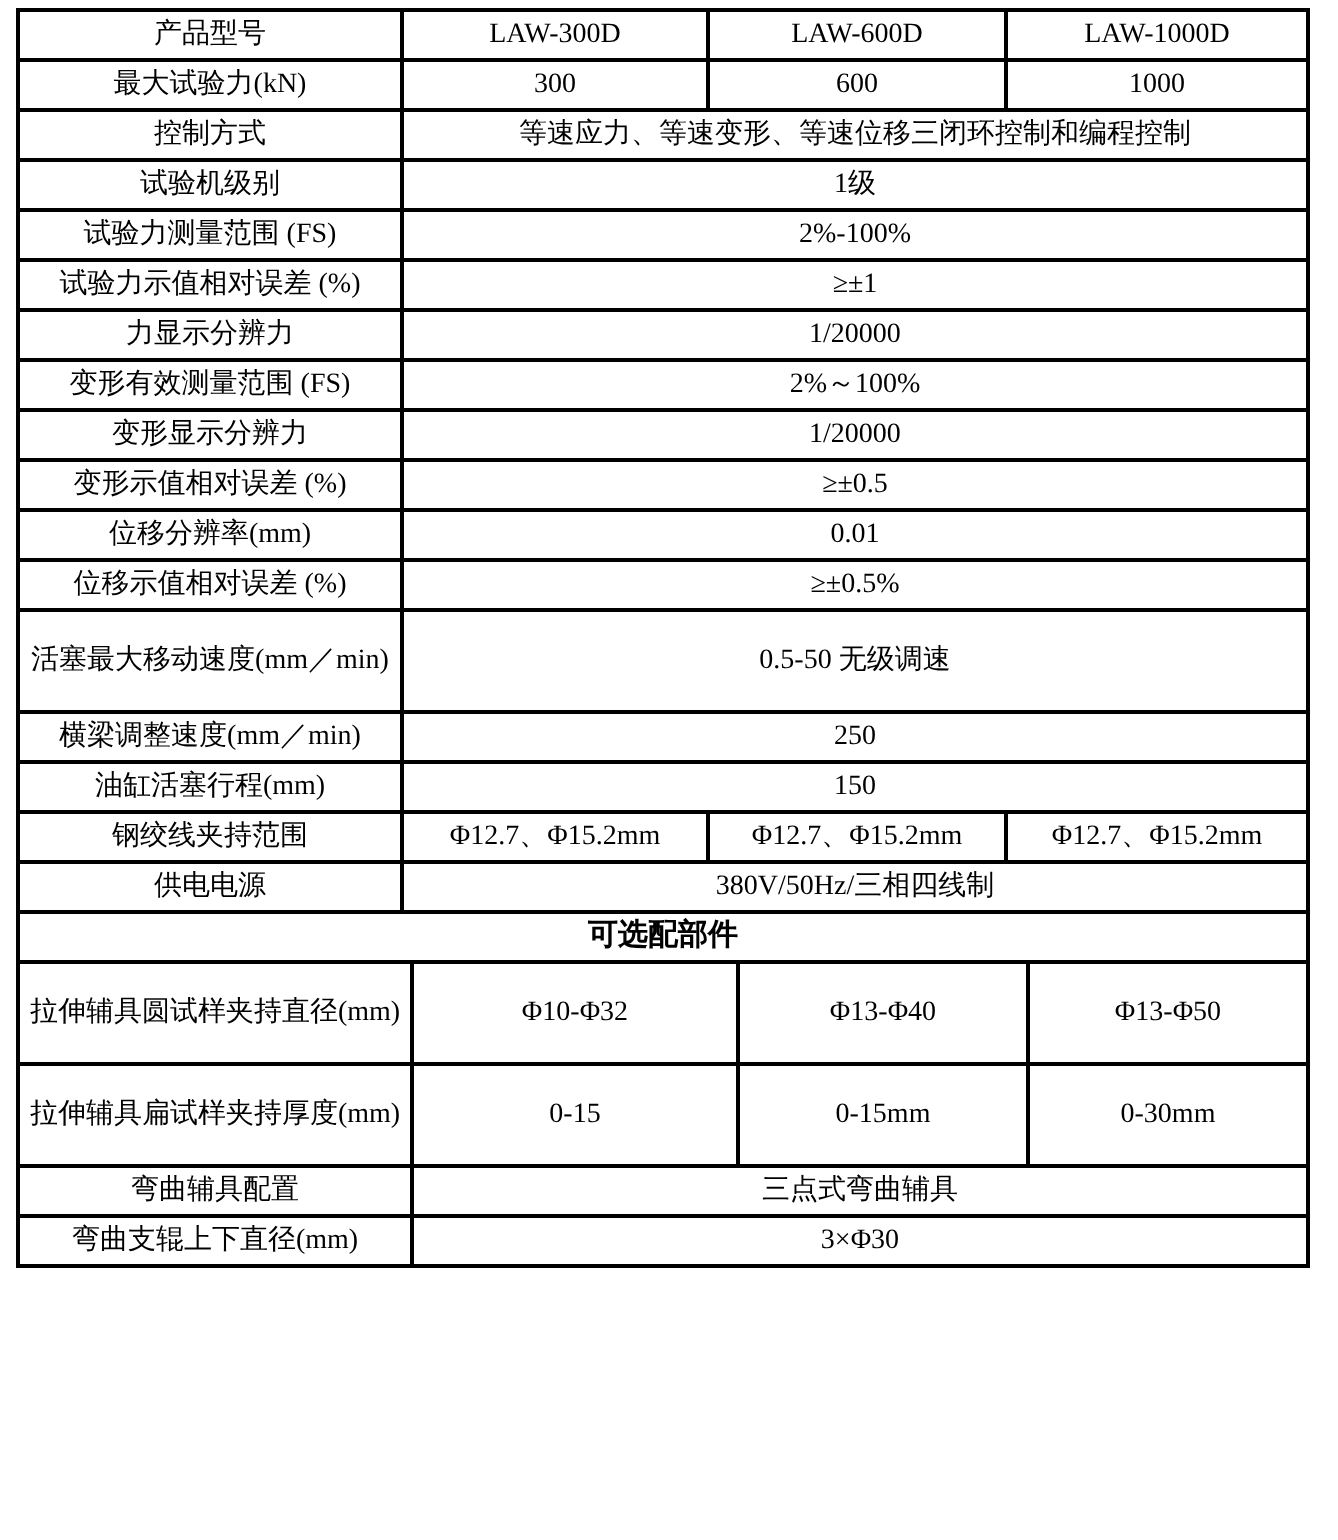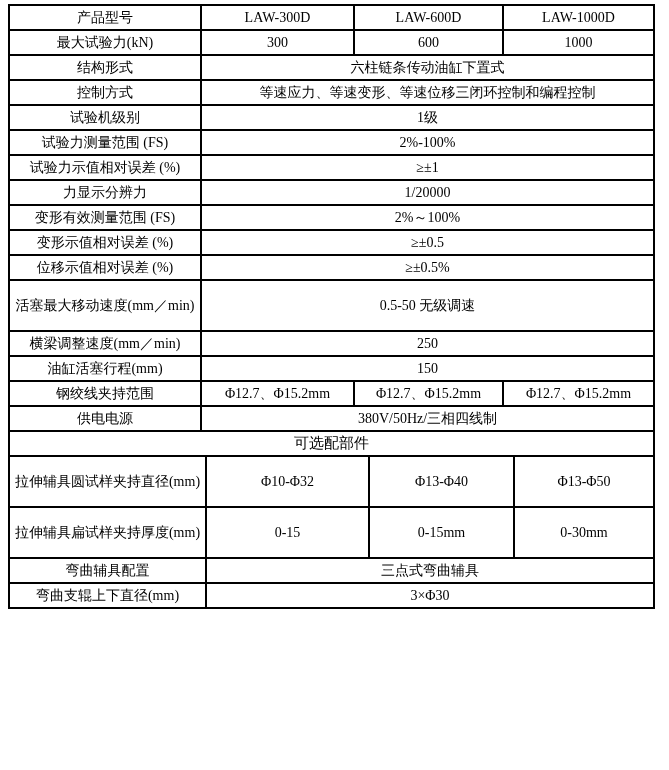--- a/index.html
+++ b/index.html
@@ -29,21 +29,21 @@
     font-size: 14px;
     color: #000000;
     padding: 1px 3px;
     height: 21px;
     line-height: 1.25;
     overflow: hidden;
     word-break: break-all;
   }
   tr.tall td { height: 47px; }
   tr.sec td {
-    font-weight: normal;
+    font-weight: bold;
     font-size: 15px;
   }
   
   .t1 col.c0 { width: 192px; }
   .t1 col.c1 { width: 153px; }
   .t1 col.c2 { width: 149px; }
   .t1 col.c3 { width: 151px; }
   
   .t2 col.c0 { width: 197px; }
   .t2 col.c1 { width: 163px; }
@@ -70,24 +70,20 @@
       <td>LAW-600D</td>
       <td>LAW-1000D</td>
     </tr>
     <tr>
       <td>最大试验力(kN)</td>
       <td>300</td>
       <td>600</td>
       <td>1000</td>
     </tr>
     <tr>
-      <td>结构形式</td>
-      <td colspan="3">六柱链条传动油缸下置式</td>
-    </tr>
-    <tr>
       <td>控制方式</td>
       <td colspan="3">等速应力、等速变形、等速位移三闭环控制和编程控制</td>
     </tr>
     <tr>
       <td>试验机级别</td>
       <td colspan="3">1级</td>
     </tr>
     <tr>
       <td>试验力测量范围 (FS)</td>
       <td colspan="3">2%-100%</td>
@@ -98,22 +94,30 @@
     </tr>
     <tr>
       <td>力显示分辨力</td>
       <td colspan="3">1/20000</td>
     </tr>
     <tr>
       <td>变形有效测量范围 (FS)</td>
       <td colspan="3">2%～100%</td>
     </tr>
     <tr>
+      <td>变形显示分辨力</td>
+      <td colspan="3">1/20000</td>
+    </tr>
+    <tr>
       <td>变形示值相对误差 (%)</td>
       <td colspan="3">≥±0.5</td>
+    </tr>
+    <tr>
+      <td>位移分辨率(mm)</td>
+      <td colspan="3">0.01</td>
     </tr>
     <tr>
       <td>位移示值相对误差 (%)</td>
       <td colspan="3">≥±0.5%</td>
     </tr>
     <tr class="tall">
       <td>活塞最大移动速度(mm／min)</td>
       <td colspan="3">0.5-50 无级调速</td>
     </tr>
     <tr>

